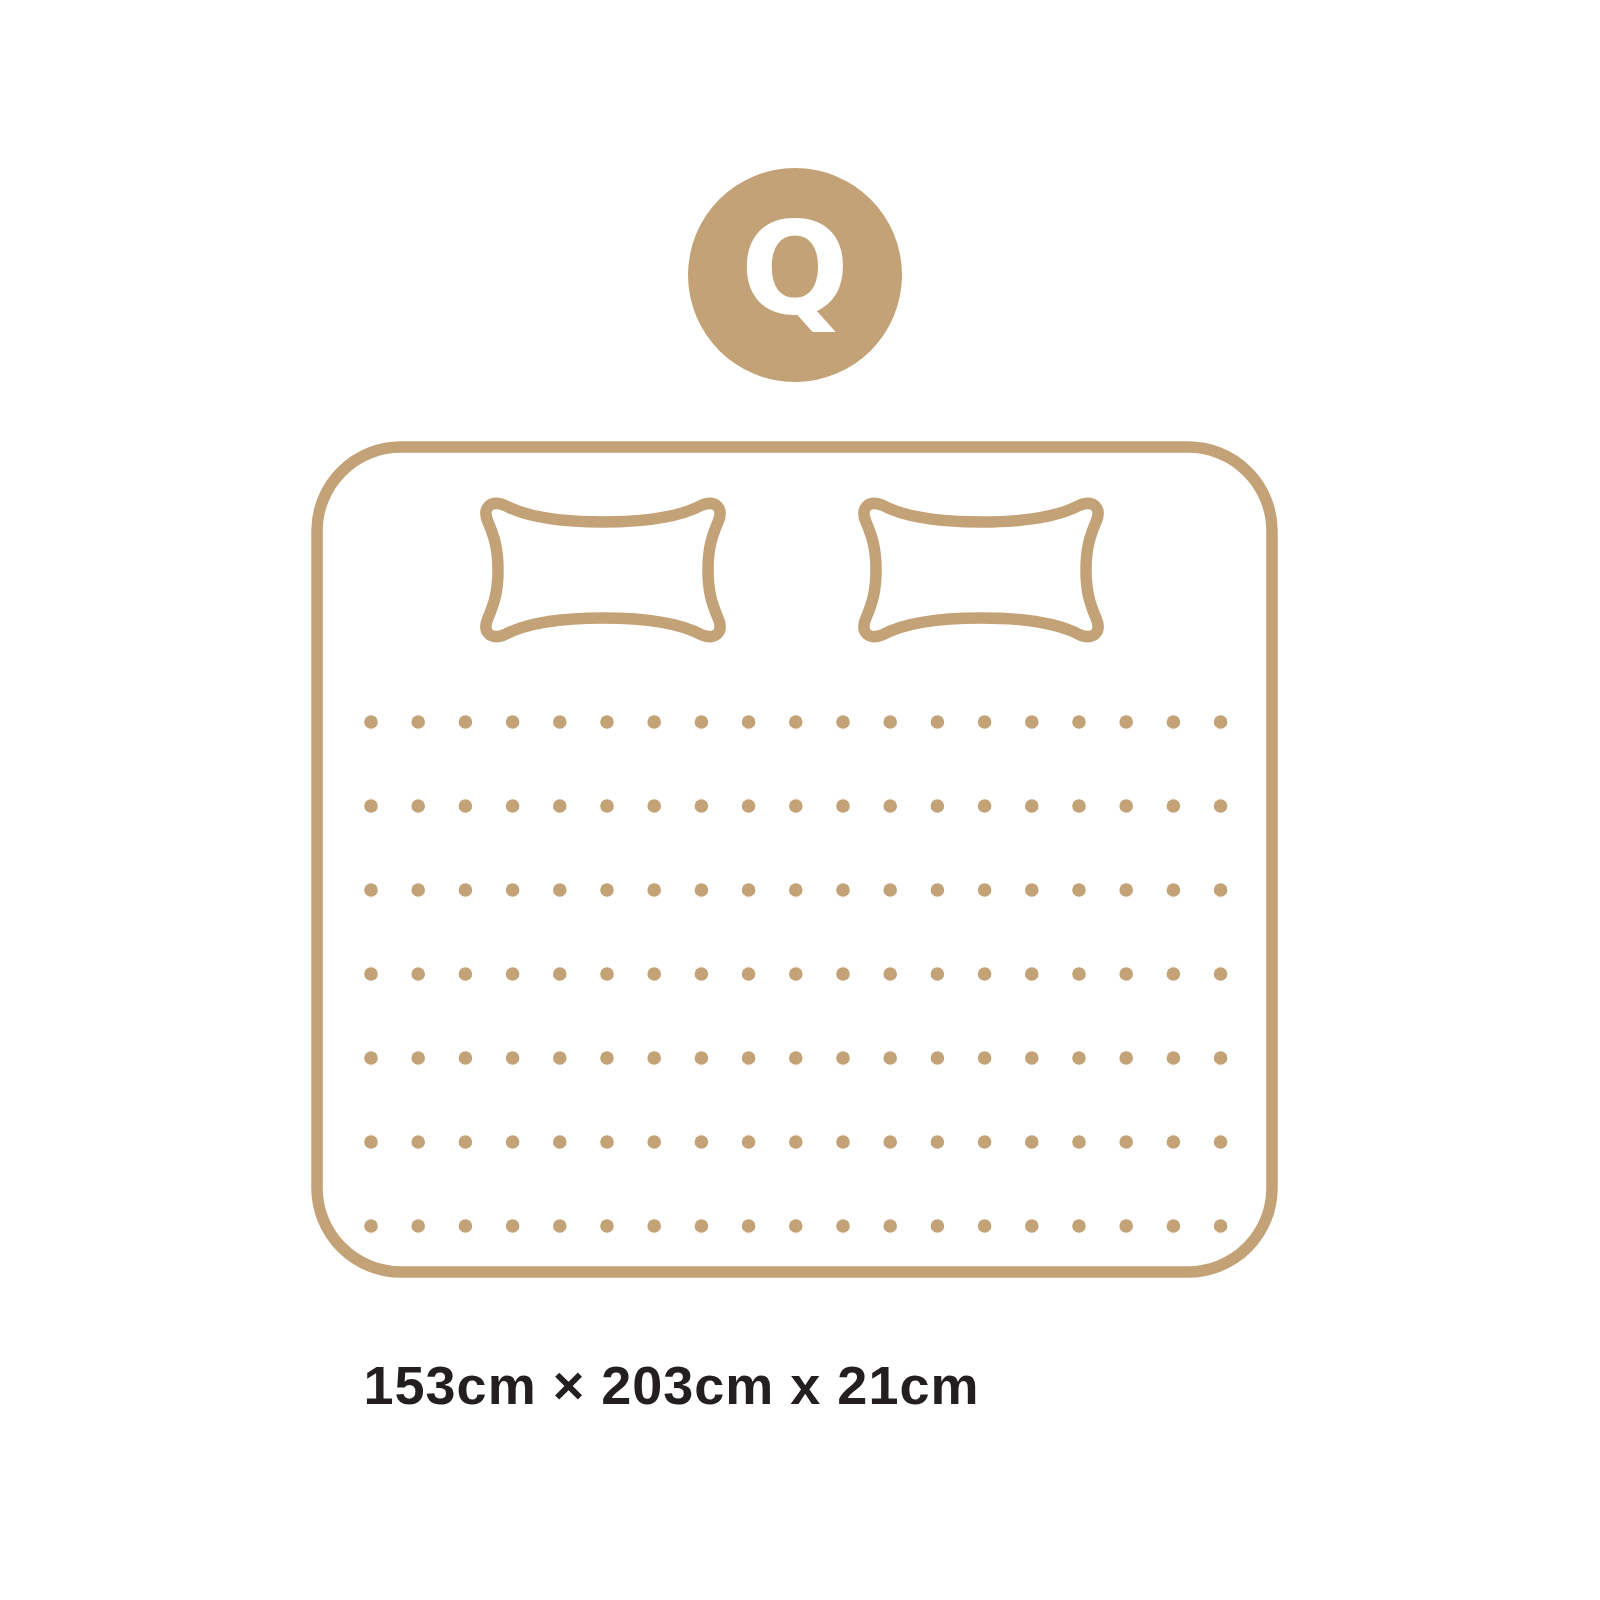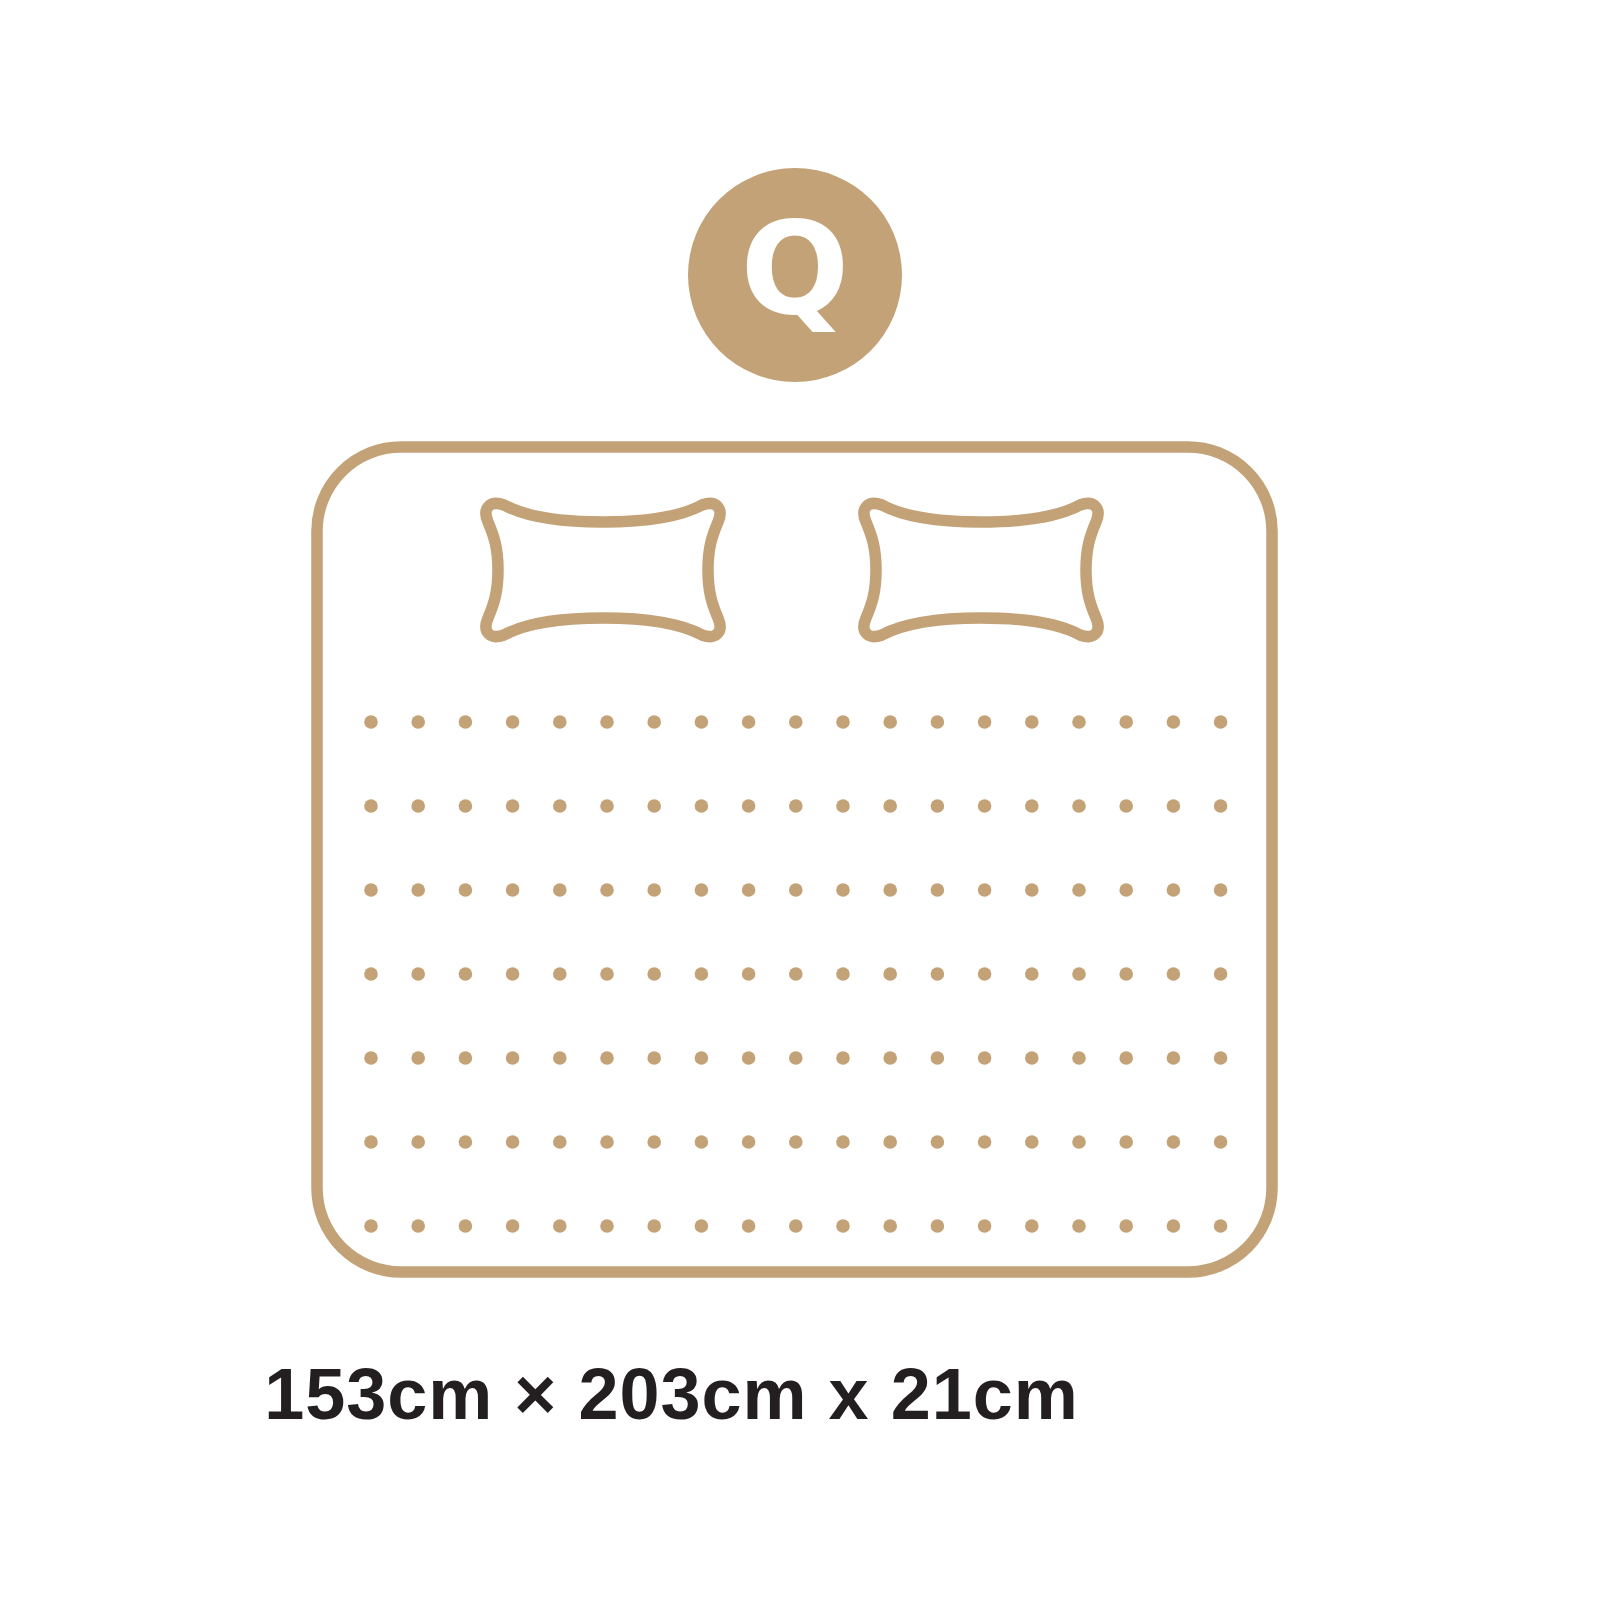--- a/index.html
+++ b/index.html
@@ -52,21 +52,21 @@
   }
   svg.bed .dot-grid circle { fill: var(--accent); }
 
   .caption {
     position: absolute;
     left: 0; top: 1358px;
     width: 1343px;
     text-align: center;
     font-family: "Liberation Sans", sans-serif;
     font-weight: 700;
-    font-size: 72px;
+    font-size: 54px;
     letter-spacing: 1px;
     line-height: 1;
     color: var(--caption-text);
   }
 </style>
 </head>
 <body>
 
 <div class="canvas">
 

